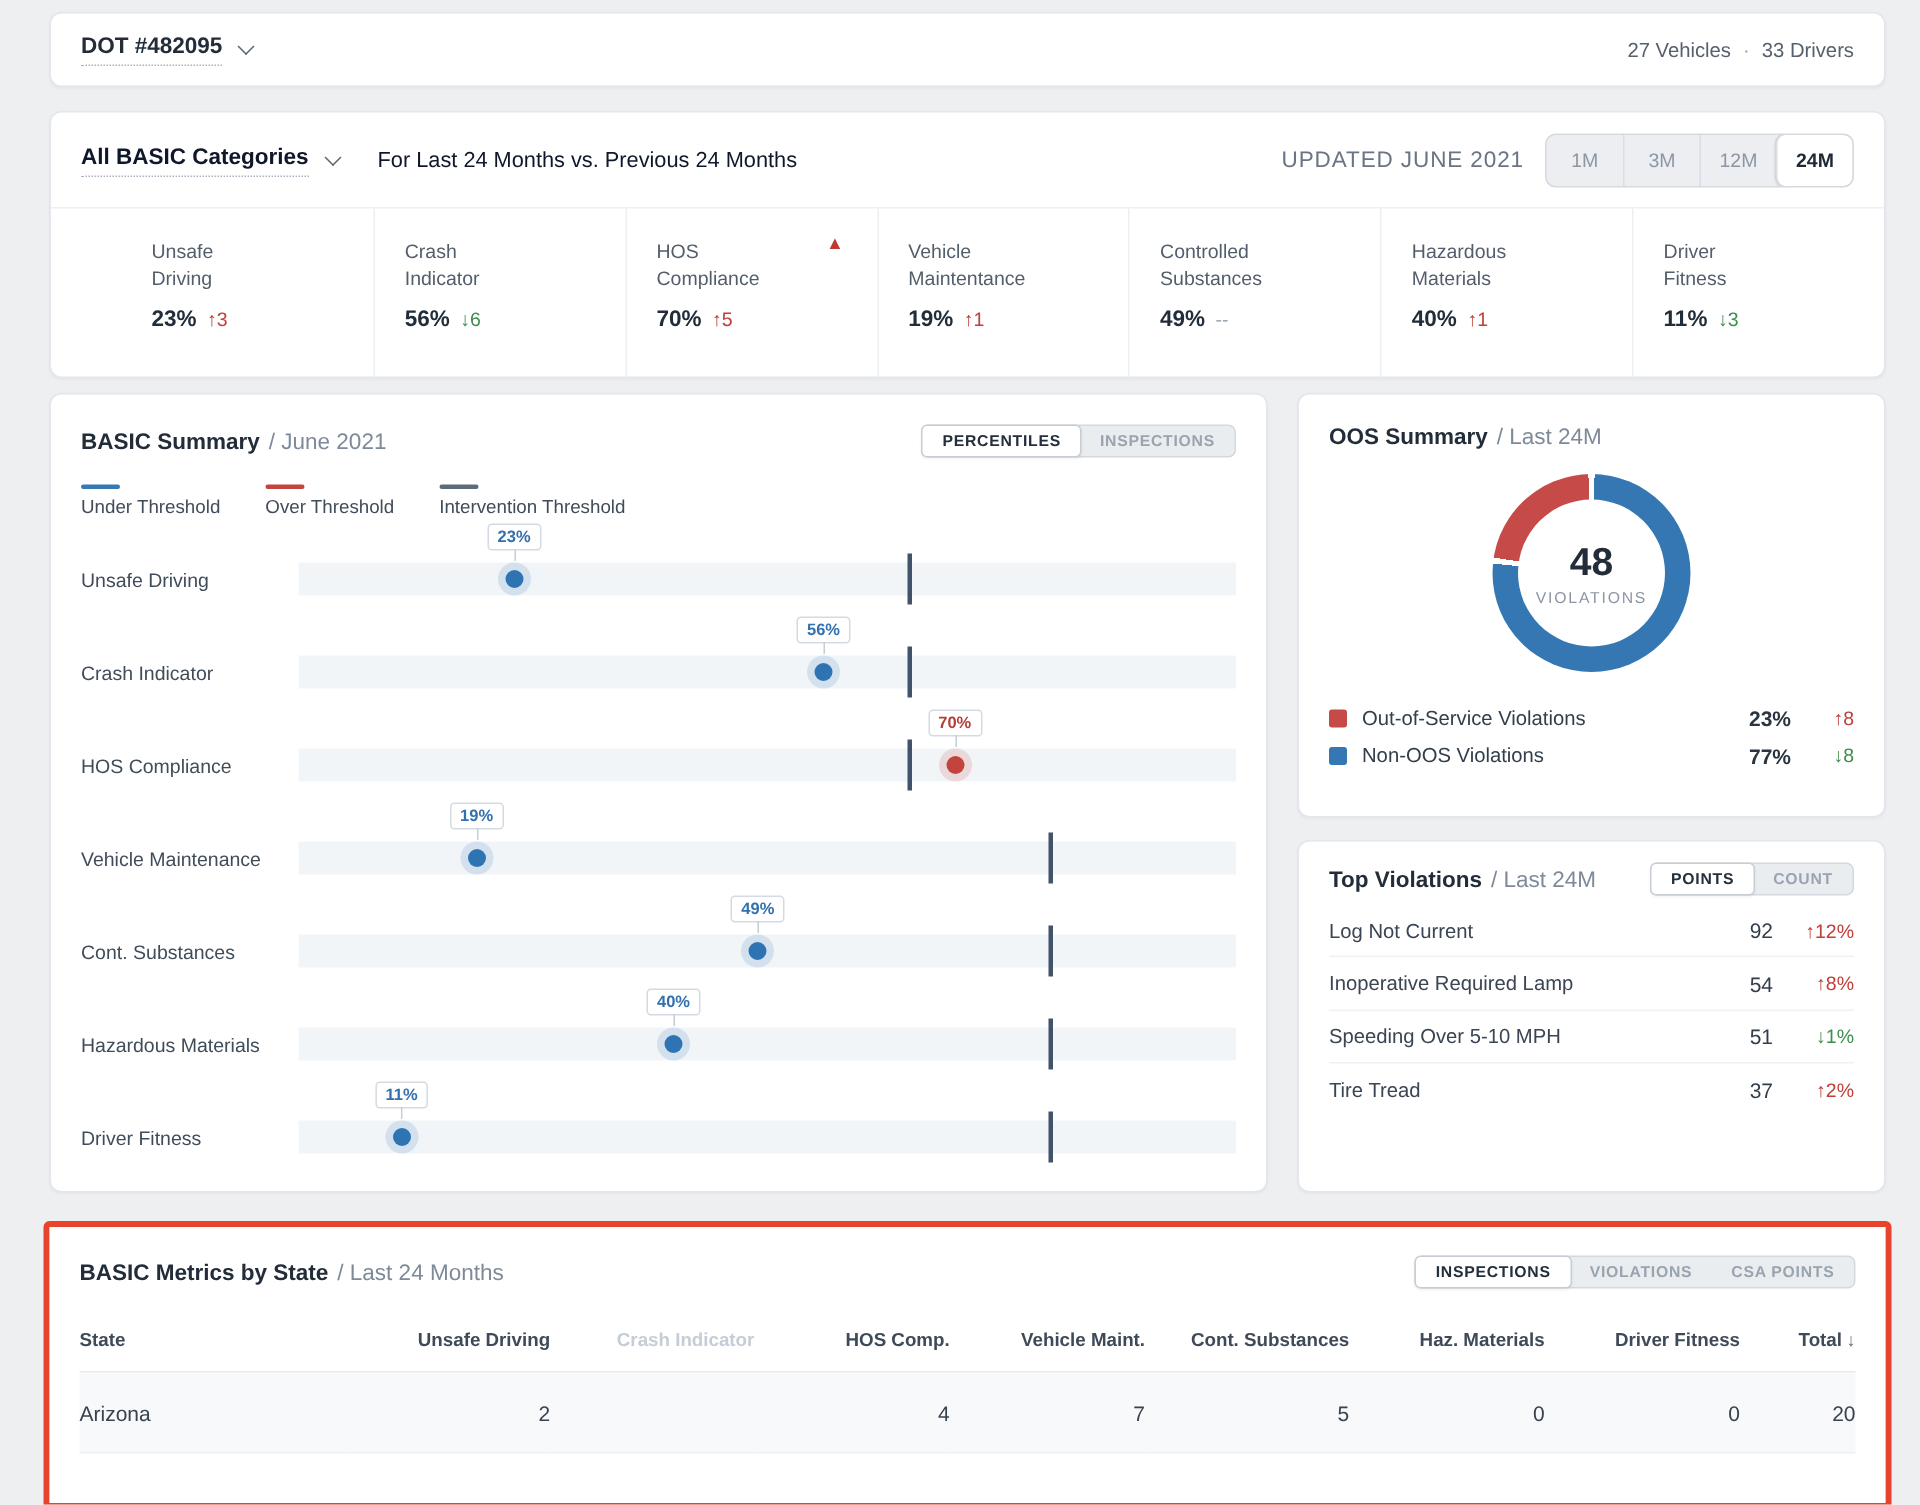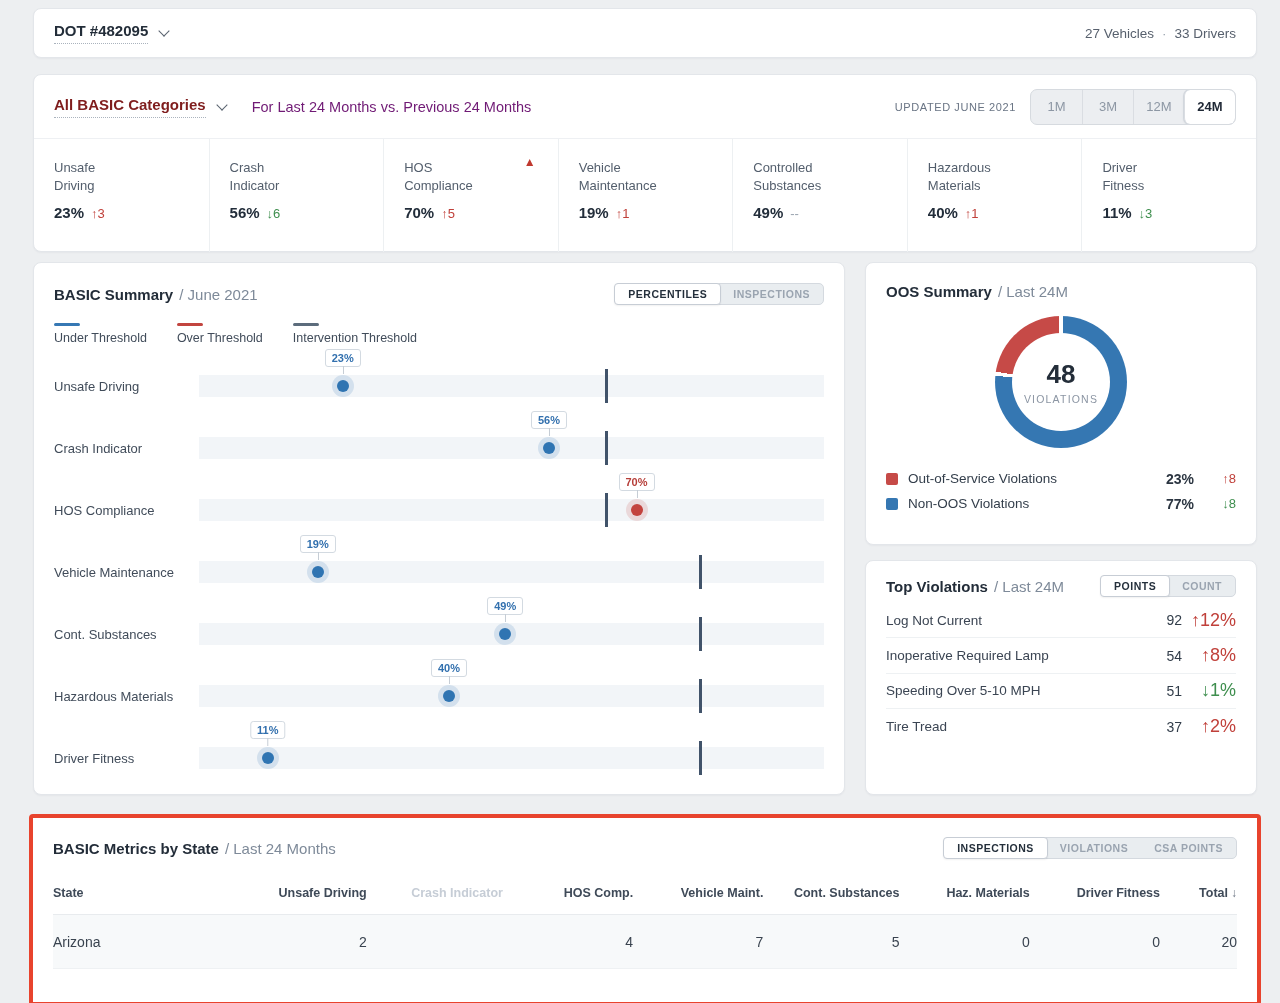--- a/index.html
+++ b/index.html
@@ -23,30 +23,30 @@
   .dot-selector { display:flex; align-items:center; gap:12px; cursor:pointer; }
   .dot-selector .lbl { font-size:15px; font-weight:700; color:#232d39; border-bottom:1px dotted #aab3bd; padding-bottom:4px; }
   .chev { width:8px; height:8px; border-right:1.6px solid #59636f; border-bottom:1.6px solid #59636f; transform:rotate(45deg); margin-top:-4px; }
   .top-stats { margin-left:auto; font-size:13.5px; color:#57606d; display:flex; gap:8px; align-items:center; }
   .top-stats .dotsep { color:#9aa3af; }
 
   
   #card-cat { left:33px; top:74px; width:1224px; height:178px; }
   .cat-header { height:64px; display:flex; align-items:center; padding:0 20px; border-bottom:1px solid #eef0f3; }
   .cat-title { display:flex; align-items:center; gap:12px; cursor:pointer; }
-  .cat-title .lbl { font-size:15px; font-weight:700; color:#7f1d1d; border-bottom:1px dotted #aab3bd; padding-bottom:4px; }
-  .cat-sub { margin-left:26px; font-size:14.5px; color:#701a75; }
+  .cat-title .lbl { font-size:15px; font-weight:700; color:#0f172a; border-bottom:1px dotted #aab3bd; padding-bottom:4px; }
+  .cat-sub { margin-left:26px; font-size:14.5px; color:#0f172a; }
   .cat-right { margin-left:auto; display:flex; align-items:center; gap:14px; }
-  .updated { font-size:11px; letter-spacing:.6px; color:#697484;padding-left:48px; }
+  .updated { font-size:15px; letter-spacing:.6px; color:#697484;padding-left:48px; }
   .range-group { display:inline-flex; background:#eceef1; border:1px solid #d6dadf; border-radius:7px; overflow:hidden; }
   .range-btn { width:51px; height:34px; line-height:34px; text-align:center; font-size:13px; color:#8d97a4; border-left:1px solid #dadde2; cursor:pointer; }
   .range-btn:first-child { border-left:none; }
   .range-btn.active { background:#ffffff; color:#1f2835; font-weight:700; border-radius:6px; box-shadow:0 0 0 1px #d2d7dd, 0 1px 3px rgba(0,0,0,.10); }
 
-  .tiles { display:flex; height:113px; }
+  .tiles { display:flex; height:113px;padding-left:47px; }
   .tile { width:14.2857%; padding:20px 14px 0 20px; position:relative; }
   .tile + .tile { border-left:1px solid #edf0f2; }
   .tile-label { font-size:13px; color:#535e6c; line-height:18px; }
   .tile-value-row { margin-top:9px; display:flex; align-items:baseline; gap:7px; }
   .tile-value { font-size:15px; font-weight:700; color:#222d3a; }
   .tile-delta { font-size:13px; }
   .warn-triangle { position:absolute; top:16px; right:22px; font-size:12px; color:#c0392f; }
 
   .up   { color:#c0403a; }
   .down { color:#3e8e4e; }
@@ -94,21 +94,21 @@
   .oos-pct { margin-left:auto; font-size:14px; font-weight:700; color:#2b3541; width:46px; text-align:right; }
   .oos-delta { width:42px; text-align:right; font-size:13px; }
 
   
   #card-viol { left:865px; top:560px; width:392px; height:235px; padding:14px 20px 0; }
   .tv-rows { margin-top:6px; }
   .tv-row { display:flex; align-items:center; height:35.4px; border-bottom:1px solid #eef1f3; }
   .tv-row:last-child { border-bottom:none; }
   .tv-name { font-size:13.5px; color:#3b4553; }
   .tv-val { margin-left:auto; font-size:14px; color:#323d4a; width:36px; text-align:right; }
-  .tv-delta { width:54px; text-align:right; font-size:18px; }
+  .tv-delta { width:54px; text-align:right; font-size:13px; }
 
   
   #metrics-outline { position:absolute; left:29px; top:814px; width:1232px; height:192px; border:4px solid #e8432d; border-radius:4px; overflow:hidden; background:#fff; }
   #card-metrics { position:relative; width:100%; height:100%; background:#fff; padding:0 20px; }
   .sm-head { height:52px; display:flex; align-items:center; padding-top:8px; }
   .sm-head .pill-group { margin-left:auto; }
   table.sm { width:100%; border-collapse:collapse; margin-top:6px; }
   table.sm th { font-size:12.5px; font-weight:700; color:#3f4a58; text-align:right; padding:10px 0 14px; border-bottom:1px solid #e8ebee; white-space:nowrap; }
   table.sm th.col-state { text-align:left; }
   table.sm th.muted { color:#c6cdd6; }

